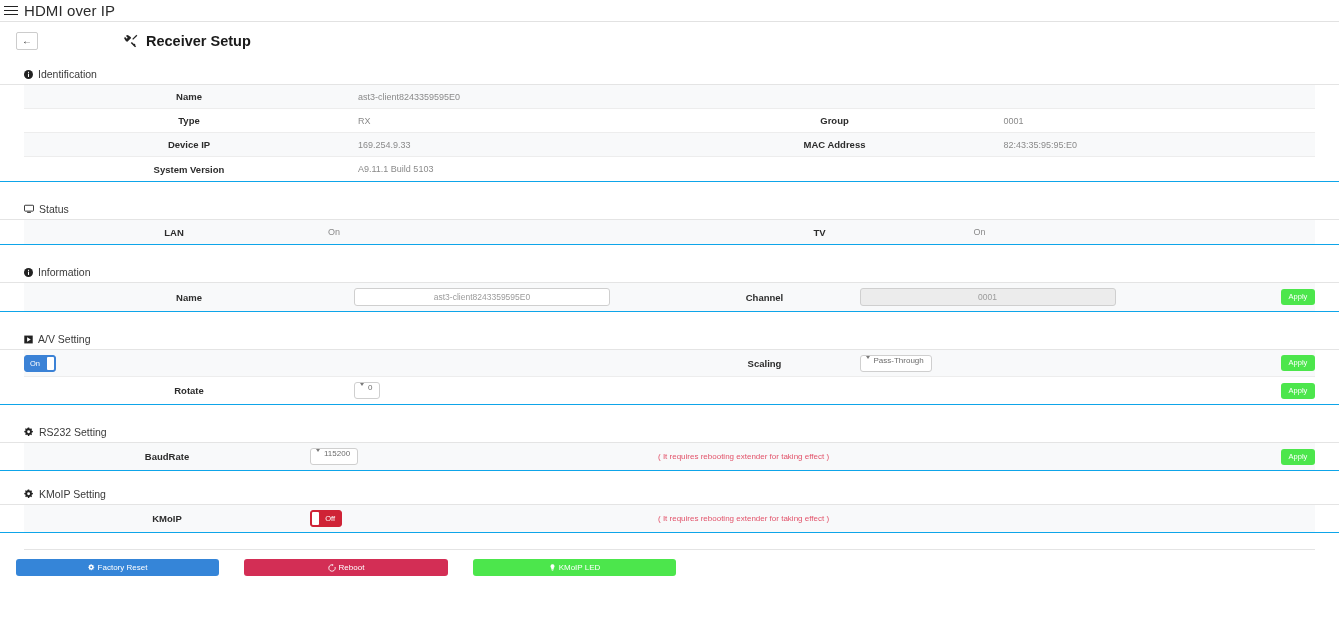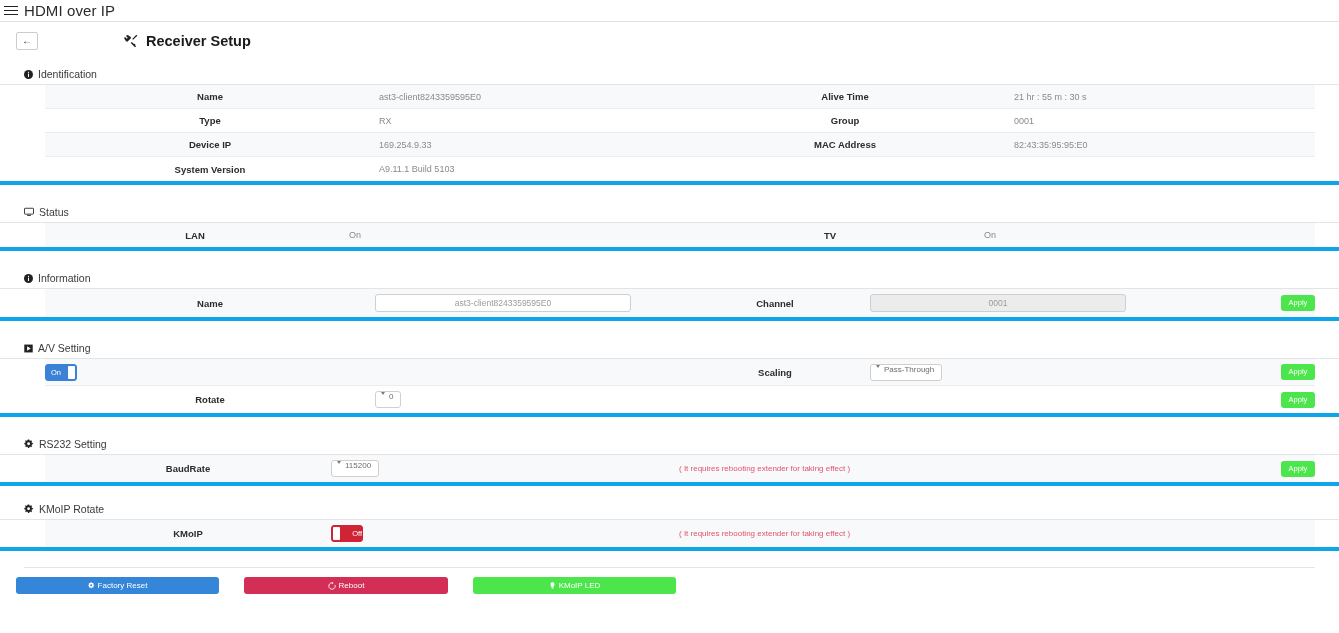--- a/index.html
+++ b/index.html
@@ -80,21 +80,21 @@
     padding: 0 0 4px 24px;
     border-bottom: 1px solid #e4e4e4;
     margin: 0 0 0 0;
   }
   .section-head .sec-ico {
     margin-right: 5px;
     display: inline-flex;
     align-items: center;
   }
   .sec-wrap { margin-top: 8px; }
-  .sec-body { border-bottom: 4px solid #0ea5e9; padding-left: 21px; }
+  .sec-body { border-bottom: 1px solid #0ea5e9; }
 
   .row {
     display: flex;
     align-items: center;
     min-height: 24px;
     border-bottom: 1px solid #ededed;
     margin: 0 24px;
     position: relative;
   }
   .row.alt { background: #f8f9fa; }
@@ -168,21 +168,21 @@
     position: absolute;
     top: 1px; bottom: 1px;
     width: 7px;
     background: #ffffff;
     border-radius: 1px;
   }
   .toggle.on { background: #3b82d6; border: 1px solid #3b82d6; }
   .toggle.on .tg-txt { left: 5px; }
   .toggle.on .knob { right: 1px; }
   .toggle.off { background: #cf2336; border: 1px solid #cf2336; }
-  .toggle.off .tg-txt { right: 0; }
+  .toggle.off .tg-txt { right: 6px; }
   .toggle.off .knob { left: 1px; }
 
   
   .sel {
     display: inline-flex;
     height: 17px;
     border: 1px solid #cfcfcf;
     border-radius: 3px;
     background: #ffffff;
     font-size: 8px;
@@ -274,24 +274,20 @@
     </span>
     <span>Identification</span>
   </div>
   <div class="sec-body">
 
     <div class="row alt">
       <div class="half">
         <div class="lbl">Name</div>
         <div class="val">ast3-client8243359595E0</div>
       </div>
-      <div class="half">
-        <div class="lbl">Alive Time</div>
-        <div class="val">21 hr : 55 m : 30 s</div>
-      </div>
     </div>
 
     <div class="row">
       <div class="half">
         <div class="lbl">Type</div>
         <div class="val">RX</div>
       </div>
       <div class="half">
         <div class="lbl">Group</div>
         <div class="val">0001</div>
@@ -452,21 +448,21 @@
 <div class="spacer-sm"></div>
 
 <div class="sec-wrap">
   <div class="section-head">
     <span class="sec-ico">
       <svg width="10" height="10" viewBox="0 0 16 16">
         <path d="M6.3 0.6h2.1l.3 1.6 1.3.6 1.4-.9 1.5 1.5-.9 1.4.6 1.3 1.6.3v2.1l-1.6.3-.6 1.3.9 1.4-1.5 1.5-1.4-.9-1.3.6-.3 1.6H6.3l-.3-1.6-1.3-.6-1.4.9-1.5-1.5.9-1.4-.6-1.3-1.6-.3V6.4l1.6-.3.6-1.3-.9-1.4L2.3 1.9l1.4.9 1.3-.6z" fill="#222"></path>
         <circle cx="7.35" cy="7.5" r="2.3" fill="#fff"></circle>
       </svg>
     </span>
-    <span>KMoIP Rotate</span>
+    <span>KMoIP Setting</span>
   </div>
   <div class="sec-body">
     <div class="row alt noborder" style="min-height:27px;">
       <div class="half" style="flex:0 0 330px;">
         <div class="lbl" style="width:286px;">KMoIP</div>
         <div class="toggle off">
           <span class="tg-txt">Off</span>
           <span class="knob"></span>
         </div>
       </div>

